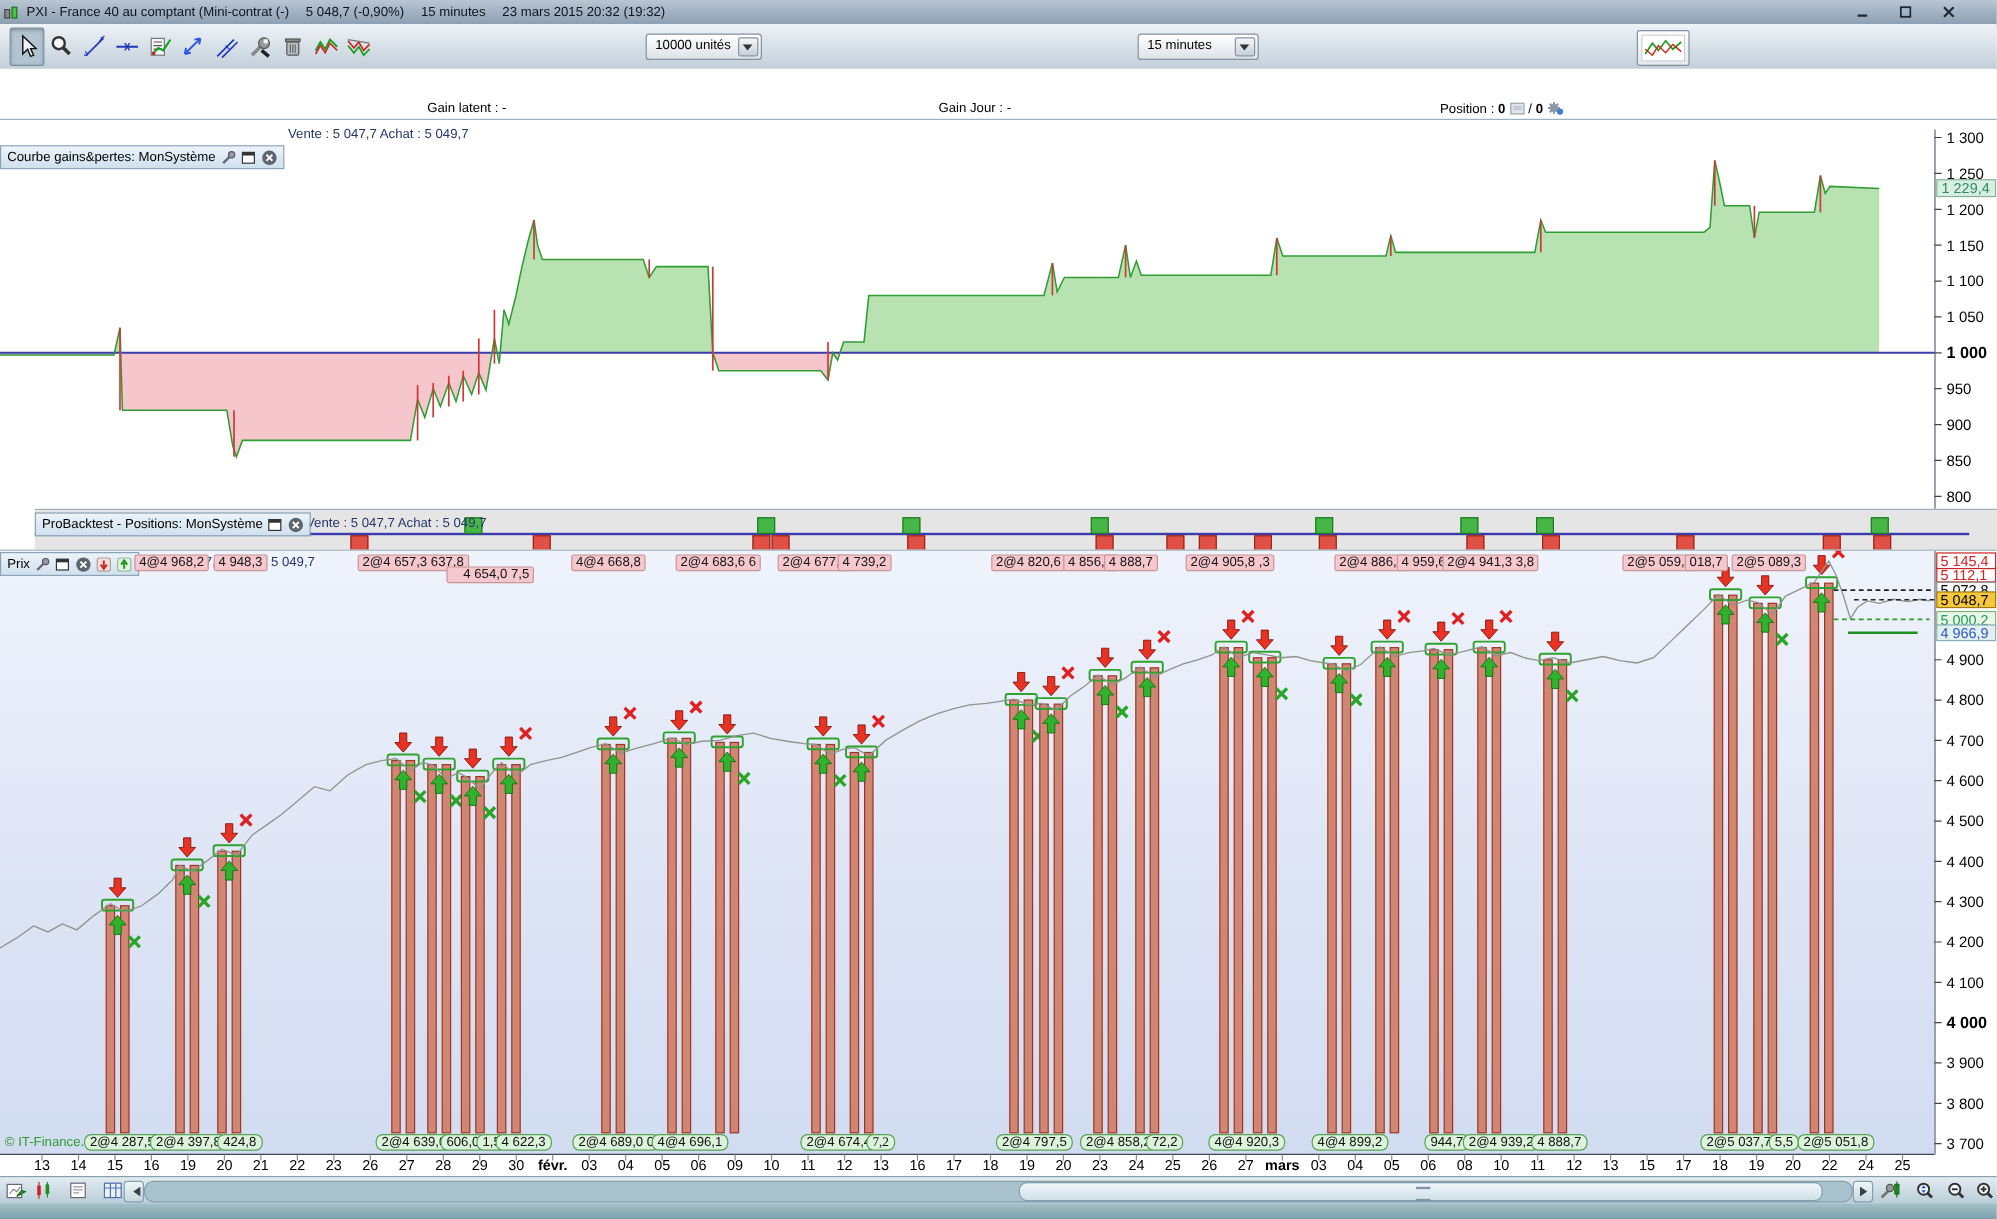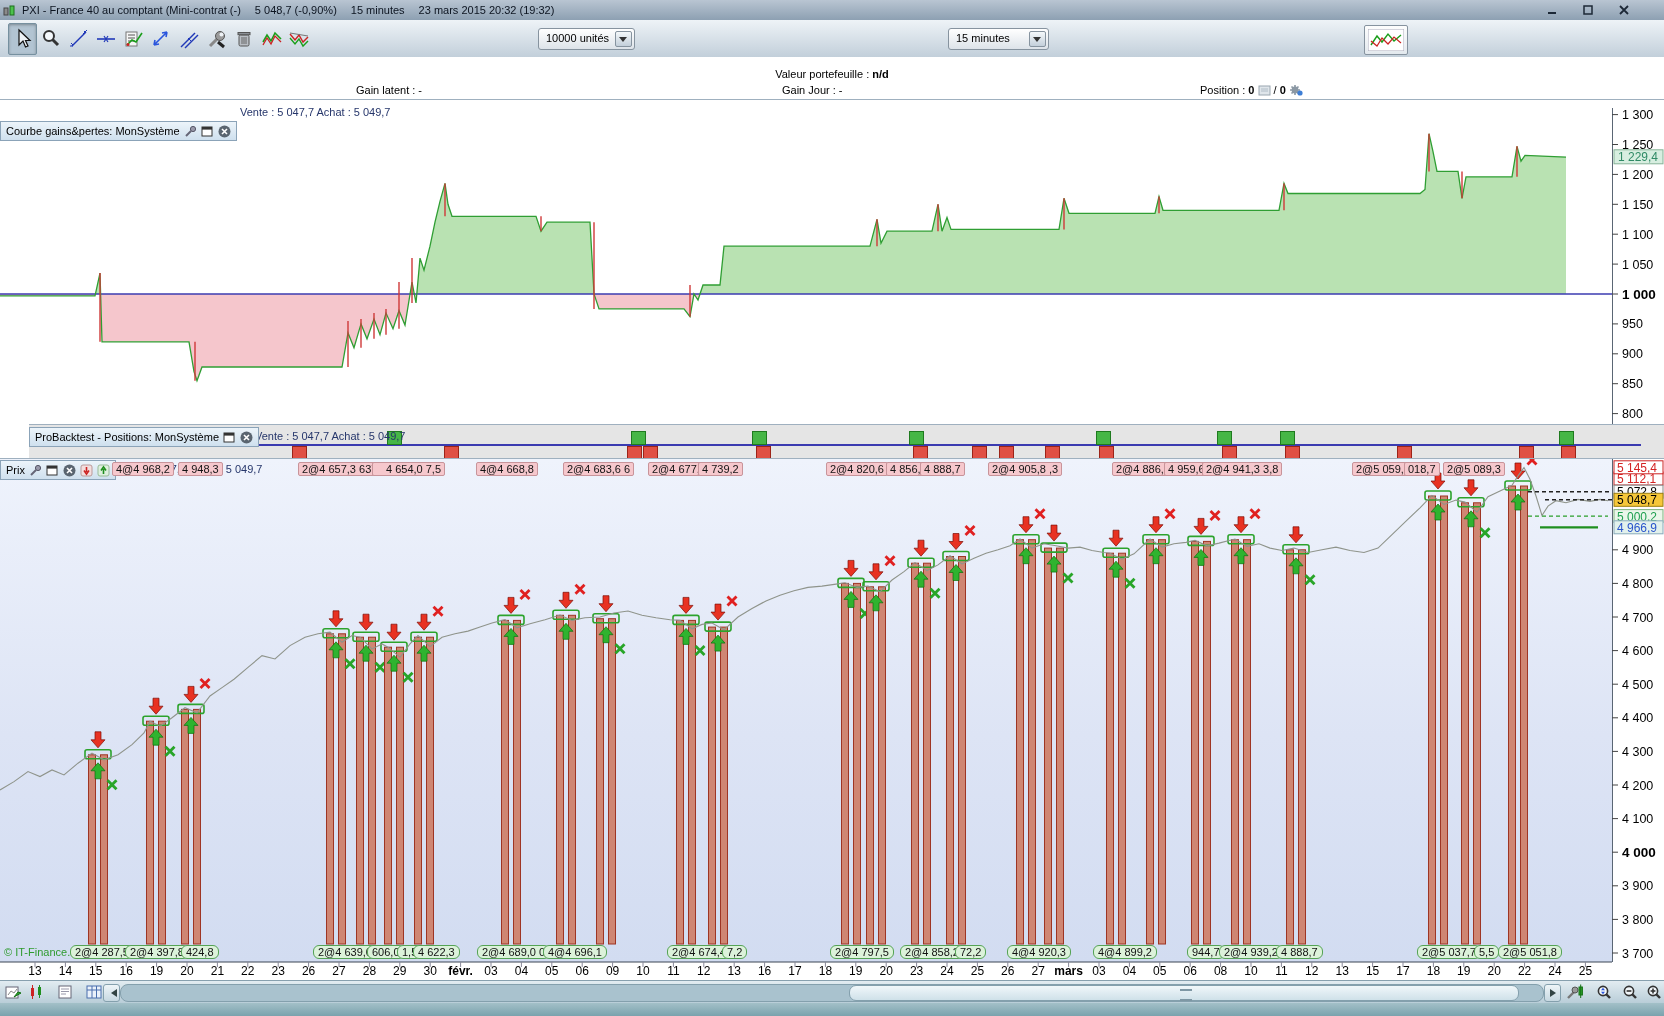--- a/index.html
+++ b/index.html
@@ -197,24 +197,20 @@
     <div class="patternbtn">
       <svg width="36" height="22">
           <rect x="0" y="0" width="36" height="22" fill="#fff" stroke="#aab"></rect>
           <polyline points="3,16 9,7 14,13 20,5 26,12 33,6" fill="none" stroke="#1a9e1a" stroke-width="1.4"></polyline>
           <polyline points="3,12 9,17 14,9 20,15 26,8 33,14" fill="none" stroke="#cc2222" stroke-width="1.2"></polyline>
         </svg>
     </div>
   </div>
 
   <div class="infobar">
-    <div class="centerline">
-      <span>Valeur portefeuille :</span>
-      <b>n/d</b>
-    </div>
     <span class="abs" style="left:356px;top:27px">Gain latent : -</span>
     <span class="abs" style="left:782px;top:27px">Gain Jour : -</span>
     <span class="abs" style="left:1200px;top:27px">
       <span>Position :</span>
       <b>0</b>
       <svg width="13" height="11" style="vertical-align:-2px">
           <rect x="1" y="1" width="11" height="9" fill="#dfe5ea" stroke="#9aa6b0"></rect>
           <path d="M3 4 l7 0 M3 6 l7 0" stroke="#b0bcc6"></path>
         </svg>
       <span>/</span>
@@ -678,21 +674,21 @@
             <rect x="1" y="1" width="11" height="11" rx="2" fill="#def0de" stroke="#9b9"></rect>
             <path d="M6.5 10 v-5 M4 6.5 L6.5 3 L9 6.5" stroke="#1f8f1f" stroke-width="1.6" fill="none"></path>
           </svg>
         </span>
     </div>
     <span class="quote" style="left:112px;top:4px">Vente : 5 047,7 Achat : 5 049,7</span>
     <div id="topbadges">
         <div class="pinkbadge" style="left: 112px; top: 3px;">4@4 968,2</div>
         <div class="pinkbadge" style="left: 178px; top: 3px;">4 948,3</div>
         <div class="pinkbadge" style="left: 298px; top: 3px;">2@4 657,3 637,8</div>
-        <div class="pinkbadge" style="left: 372px; top: 3px; padding-left: 13px;">4 654,0 7,5</div>
+        <div class="pinkbadge" style="left: 372px; top: 13px; padding-left: 13px;">4 654,0 7,5</div>
         <div class="pinkbadge" style="left: 476px; top: 3px;">4@4 668,8</div>
         <div class="pinkbadge" style="left: 563px; top: 3px;">2@4 683,6 6</div>
         <div class="pinkbadge" style="left: 648px; top: 3px;">2@4 677,7</div>
         <div class="pinkbadge" style="left: 698px; top: 3px;">4 739,2</div>
         <div class="pinkbadge" style="left: 826px; top: 3px;">2@4 820,6</div>
         <div class="pinkbadge" style="left: 886px; top: 3px;">4 856,8</div>
         <div class="pinkbadge" style="left: 920px; top: 3px;">4 888,7</div>
         <div class="pinkbadge" style="left: 988px; top: 3px;">2@4 905,8 ,3</div>
         <div class="pinkbadge" style="left: 1112px; top: 3px;">2@4 886,9</div>
         <div class="pinkbadge" style="left: 1164px; top: 3px;">4 959,6</div>
@@ -705,21 +701,21 @@
         <div class="greenbadge" style="left: 70px;">2@4 287,5</div>
         <div class="greenbadge" style="left: 125px;">2@4 397,8</div>
         <div class="greenbadge" style="left: 181px;">424,8</div>
         <div class="greenbadge" style="left: 313px;">2@4 639,0</div>
         <div class="greenbadge" style="left: 367px;">606,0</div>
         <div class="greenbadge" style="left: 397px;">1,5</div>
         <div class="greenbadge" style="left: 413px;">4 622,3</div>
         <div class="greenbadge" style="left: 477px;">2@4 689,0 0</div>
         <div class="greenbadge" style="left: 543px;">4@4 696,1</div>
         <div class="greenbadge" style="left: 667px;">2@4 674,4</div>
-        <div class="greenbadge" style="left: 722px;">7,2</div>
+        <div class="greenbadge" style="left: 722px; font-family: Liberation Serif, serif;">7,2</div>
         <div class="greenbadge" style="left: 830px;">2@4 797,5</div>
         <div class="greenbadge" style="left: 900px;">2@4 858,2</div>
         <div class="greenbadge" style="left: 955px;">72,2</div>
         <div class="greenbadge" style="left: 1007px;">4@4 920,3</div>
         <div class="greenbadge" style="left: 1093px;">4@4 899,2</div>
         <div class="greenbadge" style="left: 1187px;">944,7</div>
         <div class="greenbadge" style="left: 1219px;">2@4 939,2</div>
         <div class="greenbadge" style="left: 1276px;">4 888,7</div>
         <div class="greenbadge" style="left: 1417px;">2@5 037,7</div>
         <div class="greenbadge" style="left: 1474px;">5,5</div>

